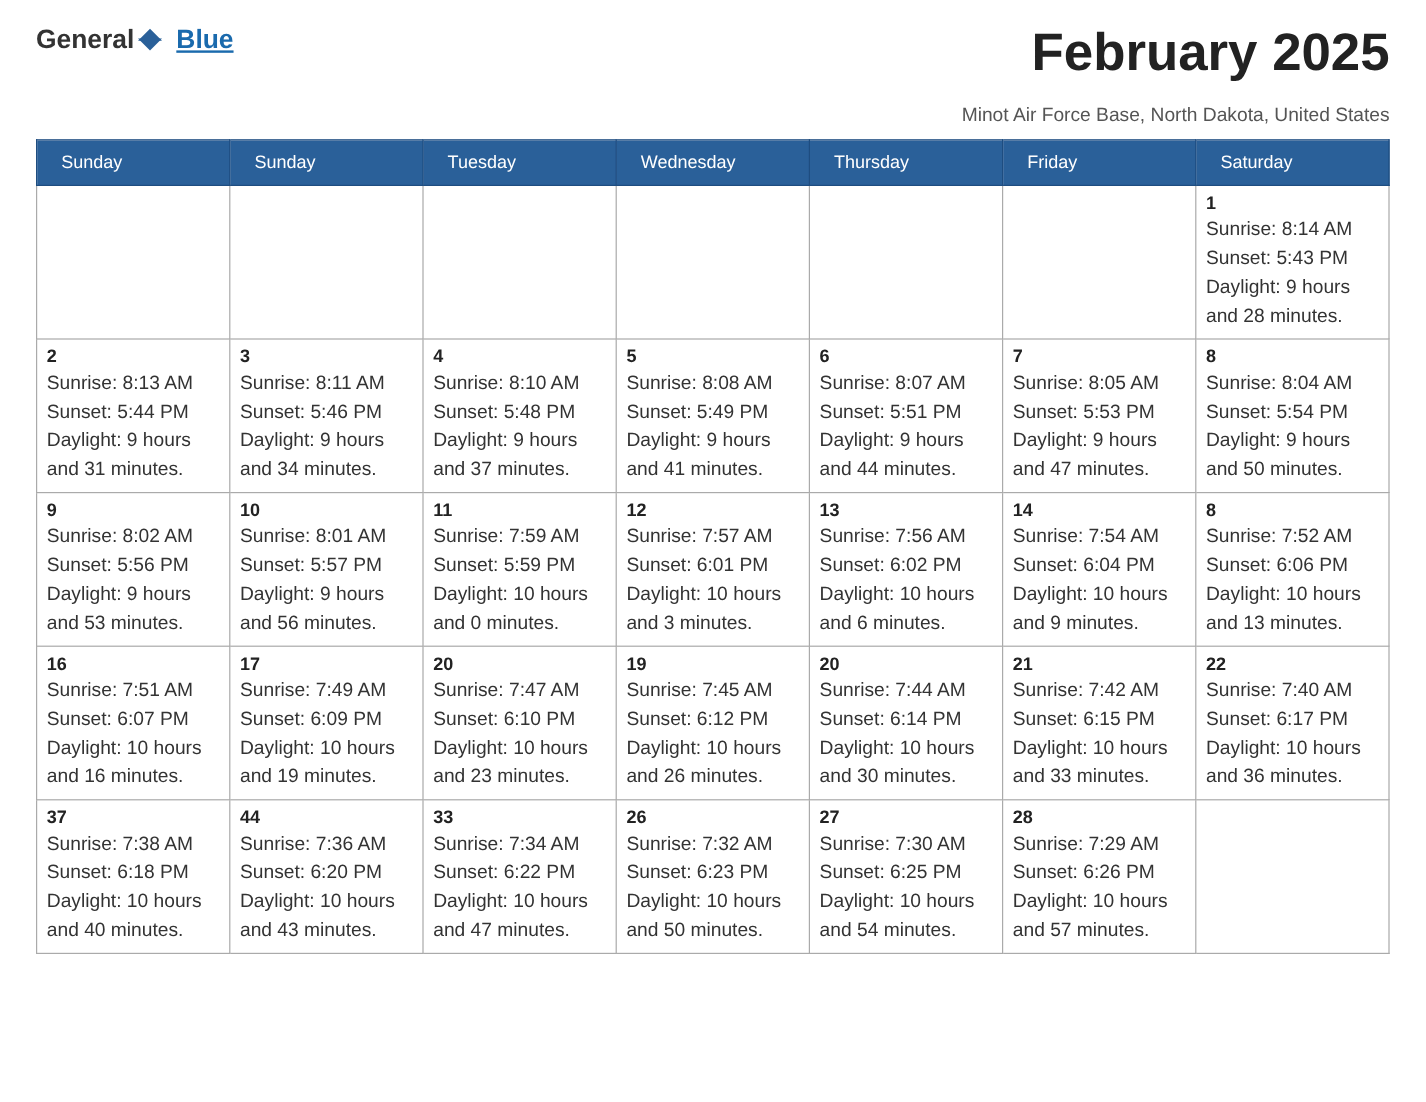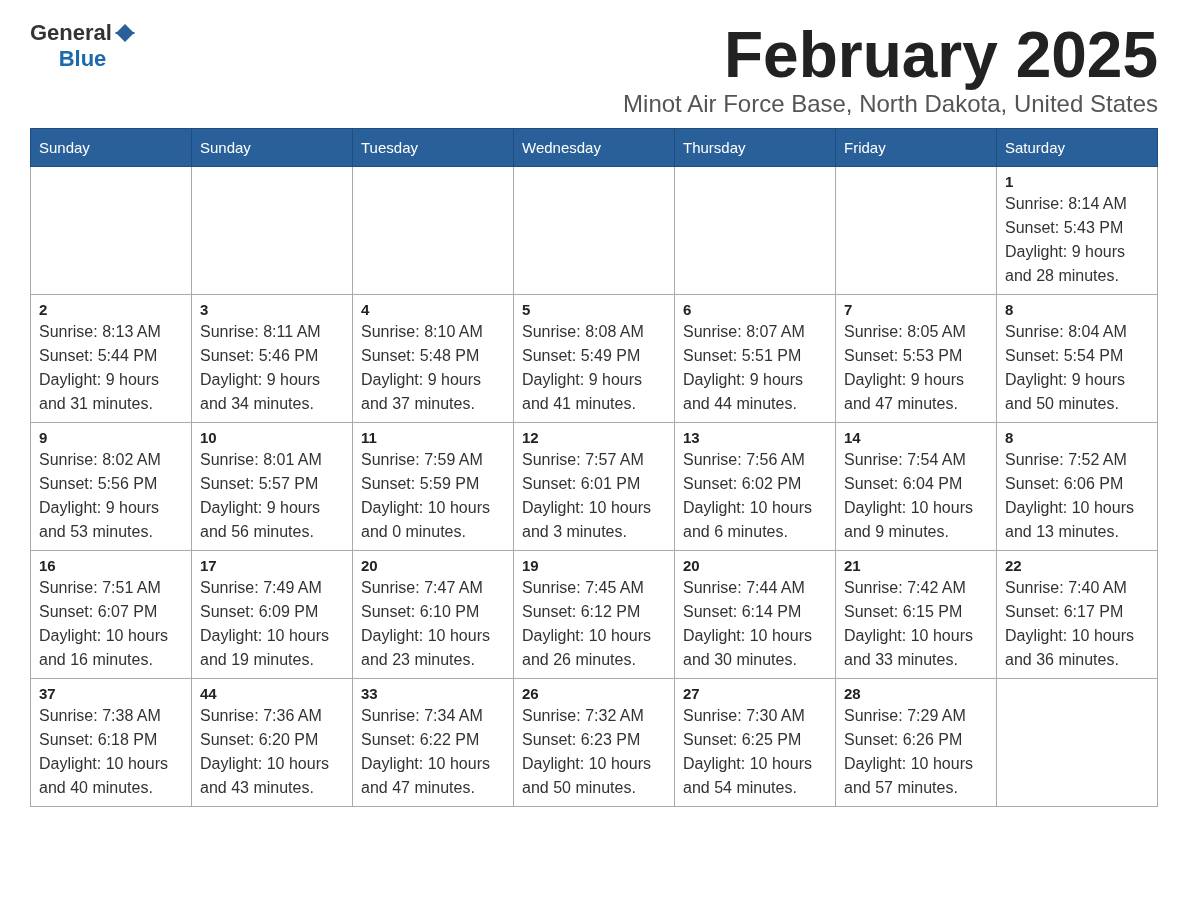--- a/index.html
+++ b/index.html
@@ -28,39 +28,39 @@
     }
     .logo-text-blue {
       font-size: 22px;
       font-weight: bold;
       color: #1a6aad;
     }
     .title-area {
       text-align: right;
     }
     .month-title {
-      font-size: 64px;
+      font-size: 44px;
       font-weight: bold;
       color: #222;
       line-height: 1.1;
     }
     .location-title {
-      font-size: 24px;
+      font-size: 16px;
       color: #555;
-      margin-top: 0;
+      margin-top: 20px;
     }
     .calendar {
       width: 100%;
       border-collapse: collapse;
       margin-top: 10px;
     }
     .calendar thead tr th {
       background-color: #2a6099;
       color: #fff;
-      padding: 10px 8px;
+      padding: 10px 20px;
       font-size: 15px;
       font-weight: normal;
       text-align: left;
       border: 1px solid #1e4d80;
     }
     .calendar tbody tr td {
       vertical-align: top;
       border: 1px solid #aaa;
       padding: 6px 8px;
       width: 14.28%;
@@ -85,29 +85,29 @@
     }
     .row-divider td {
       border-top: 2px solid #2a6099;
     }
   </style>
 </head>
 <body>
 
 <div class="header">
   <div class="logo">
-    <div style="display:flex; flex-direction:column; align-items:center;">
+    <div style="display:flex; flex-direction:row; align-items:flex-end;">
       <div style="display:flex; align-items:center;">
         <span class="logo-text-general">General</span>
         <div style="display:flex; flex-direction:column; margin-left:3px;">
           <div style="width:0;height:0;border-left:10px solid transparent;border-right:10px solid transparent;border-bottom:10px solid #2a6099;"></div>
           <div style="width:0;height:0;border-left:10px solid transparent;border-right:10px solid transparent;border-top:10px solid #2a6099; margin-top:-2px;"></div>
         </div>
       </div>
-      <span class="logo-text-blue" style="margin-left: 0;">Blue</span>
+      <span class="logo-text-blue" style="margin-left: 12px; text-decoration: underline;">Blue</span>
     </div>
   </div>
   <div class="title-area">
     <div class="month-title">February 2025</div>
     <div class="location-title">Minot Air Force Base, North Dakota, United States</div>
   </div>
 </div>
 
 <table class="calendar">
   <thead>

